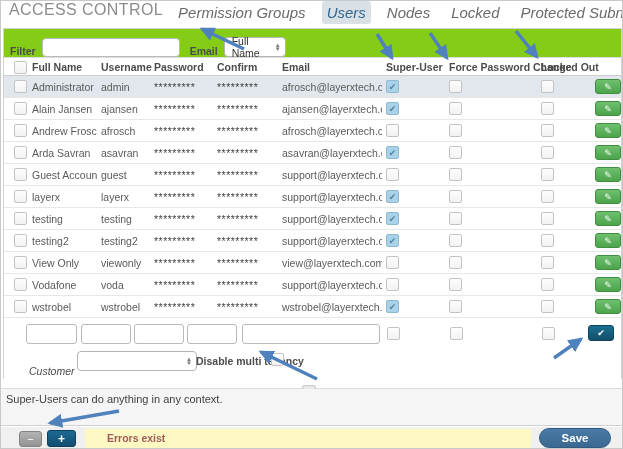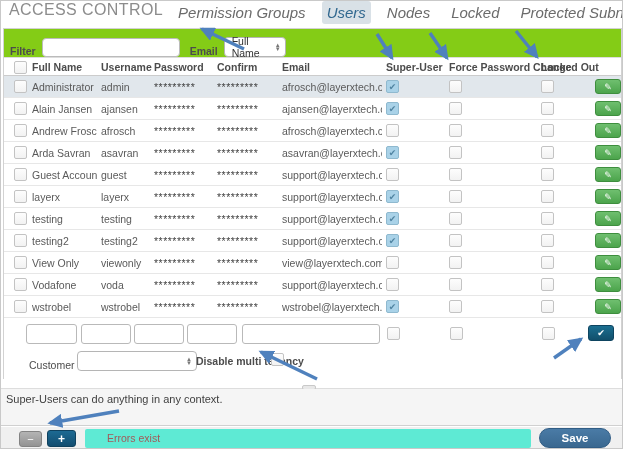--- a/index.html
+++ b/index.html
@@ -68,44 +68,44 @@
                 line-height:13px; }
 
   
   .new-row { position:absolute; left:0; top:293px; width:100%; height:28px; }
   .ninput { position:absolute; top:2px; height:20px; border:1px solid #b9b9b9; border-radius:3px;
             background:#fff; font-size:10.5px; padding:0 4px; font-family:inherit; }
   .ncb { position:absolute; top:5px; }
 
   .customer-row { position:absolute; left:0; top:321px; width:100%; height:24px;
                   font-size:10.5px; }
-  .cust-lbl { position:absolute; left:25px; top:9px; color:#4c4c4c; }
+  .cust-lbl { position:absolute; left:25px; top:15px; color:#4c4c4c;font-style:italic; }
   .cust-select { position:absolute; left:67px; top:1px; width:120px; }
   .dmt-lbl { position:absolute; left:192px; top:5px; color:#4c4c4c; font-weight:700; }
   .dmt-cb { position:absolute; left:267px; top:3px; }
 
   
   .divider { position:absolute; left:0; top:387px; width:623px; border-top:1px solid #ddd; }
   .grip { position:absolute; left:301px; top:384px; width:14px; height:5px; background:#e8e8e8;
           border:1px solid #c9c9c9; border-radius:2px; }
   .info { position:absolute; left:0; top:388px; width:623px; height:37px; background:#f5f5f5;
           border-bottom:1px solid #d0d0d0; font-size:11px; color:#3f3f3f;text-align:center; }
   .info span { position:absolute; left:5px; top:4px; }
 
   .toolbar { position:absolute; left:0; top:426px; width:623px; height:23px; background:#f0f0f0; }
   .minusbtn { position:absolute; left:18px; top:4px; width:23px; height:16px;
               background:linear-gradient(#b4b4b4,#939393); border:1px solid #838383;
               border-radius:3px; color:#fff; font-size:11px; line-height:13px; cursor:pointer; }
   .plusbtn { position:absolute; left:46px; top:3px; width:29px; height:17px;
              background:linear-gradient(#1d6a93,#124d70); border:1px solid #0f415e;
              border-radius:3px; color:#fff; font-size:12px; line-height:14px; font-weight:700;
              cursor:pointer; }
-  .errbar { position:absolute; left:84px; top:2px; width:446px; height:19px; background:#5eead4;
+  .errbar { position:absolute; left:84px; top:2px; width:446px; height:19px; background:#fef9c3;
             border-radius:2px; font-size:10.5px; color:#a15a5a; line-height:19px;
-            padding-left:22px; }
+            padding-left:22px;font-weight:bold; }
   .savebtn { position:absolute; left:538px; top:1px; width:72px; height:20px;
              background:linear-gradient(#4a7ba6,#3a6890); border:1px solid #315d85;
              border-radius:10px; color:#fff; font-size:11.5px; font-weight:700; cursor:pointer; }
 
   
   #arrows { position:absolute; left:0; top:0; width:623px; height:449px; pointer-events:none;
             z-index:20; }
 </style>
 </head>
 <body>

